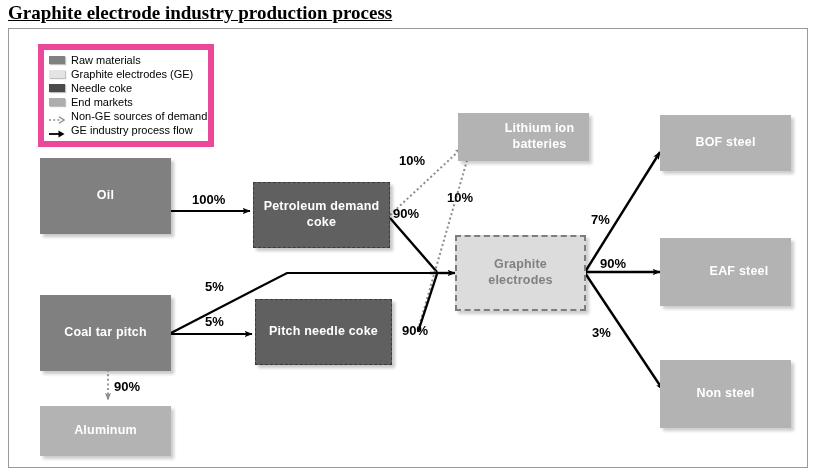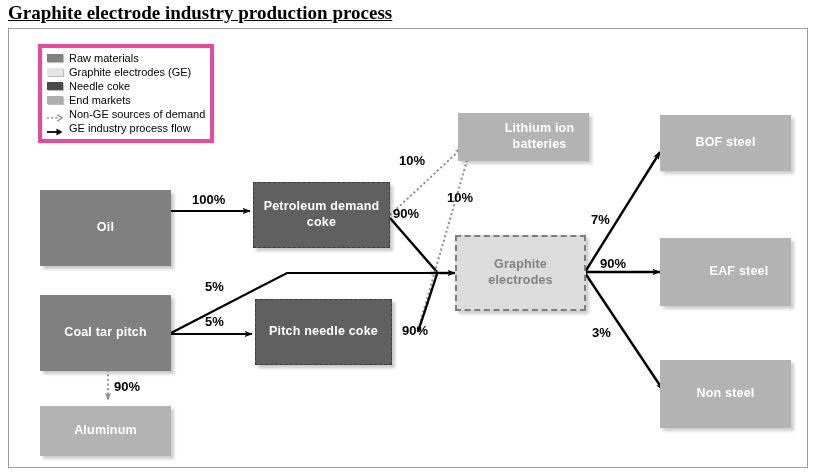--- a/index.html
+++ b/index.html
@@ -90,21 +90,21 @@
     font-size: 13px;
     font-weight: bold;
     color: #000000;
     white-space: nowrap;
   }
   #legend {
     position: absolute;
     left: 38px;
     top: 44px;
     width: 176px;
-    border: 4px solid #ec4899;
+    border: 6px solid #ec4899;
     background: #ffffff;
     padding: 3px 12px 4px 5px;
     box-sizing: border-box;
   }
   .leg-row {
     display: flex;
     align-items: center;
     height: 14px;
     margin-bottom: 0px;
   }
@@ -170,21 +170,21 @@
 
     <path d="M108,365 L108,400" stroke="#9a9a9a" stroke-width="2" fill="none" stroke-dasharray="2,2.6" marker-end="url(#ah-dot)"></path>
 
     <path d="M585,272 L660,152" stroke="#000000" stroke-width="2.4" fill="none" marker-end="url(#ah-solid)"></path>
 
     <path d="M585,272 L660,272" stroke="#000000" stroke-width="2.4" fill="none" marker-end="url(#ah-solid)"></path>
 
     <path d="M585,273 L663,390" stroke="#000000" stroke-width="2.4" fill="none" marker-end="url(#ah-solid)"></path>
   </svg>
 
-  <div class="box raw" style="left:40px; top:190px; width:131px; height:76px;">
+  <div class="box raw" style="left:40px; top:158px; width:131px; height:76px;">
     <span class="lbl">Oil</span>
   </div>
 
   <div class="box raw" style="left:40px; top:295px; width:131px; height:76px;">
     <span class="lbl">Coal tar pitch</span>
   </div>
 
   <div class="box coke" style="left:253px; top:182px; width:137px; height:66px;">
     <span class="lbl">Petroleum demand coke</span>
   </div>

